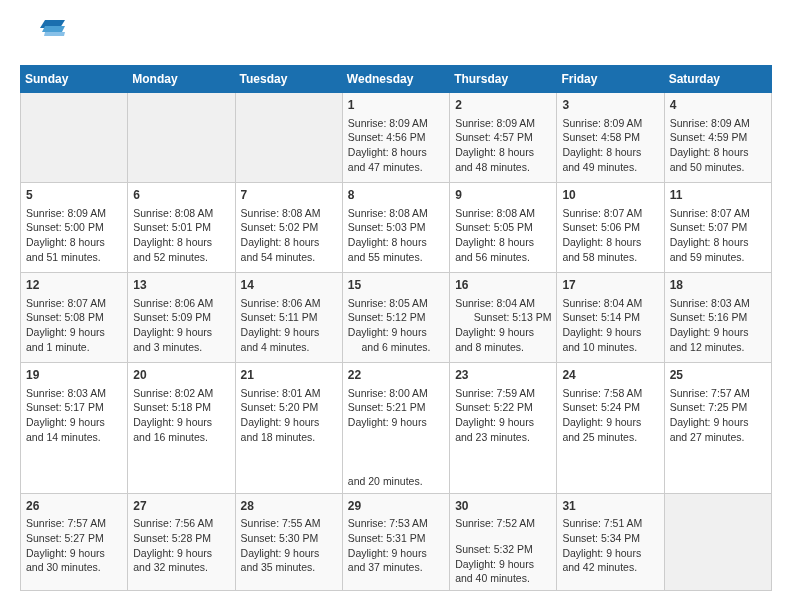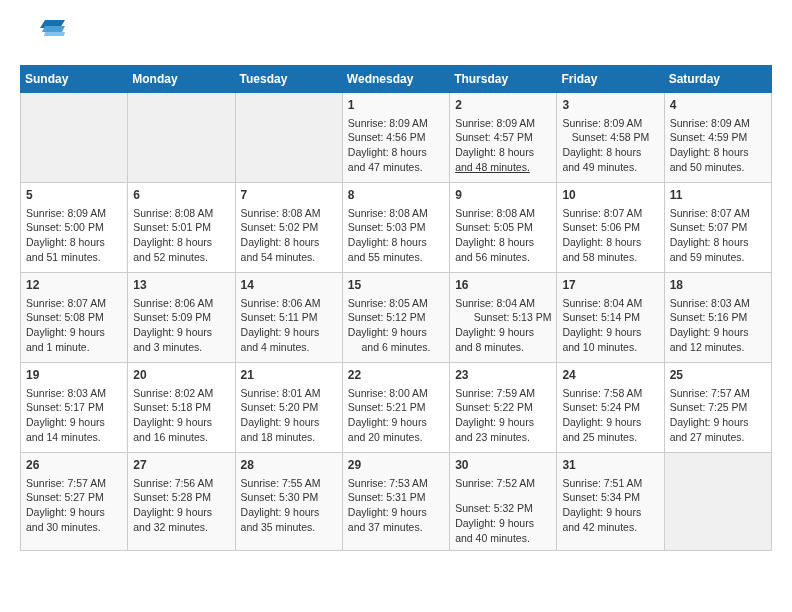--- a/index.html
+++ b/index.html
@@ -138,26 +138,26 @@
           <span style="display: block;">Sunrise: 8:09 AM</span>
           <span style="display: block;">Sunset: 4:56 PM</span>
           <span style="display: block;">Daylight: 8 hours</span>
           <span style="display: block;">and 47 minutes.</span>
         </td>
         <td>
           <span class="day-number">2</span>
           <span style="display: block;">Sunrise: 8:09 AM</span>
           <span style="display: block;">Sunset: 4:57 PM</span>
           <span style="display: block;">Daylight: 8 hours</span>
-          <span style="display: block; text-decoration: underline;">and 48 minutes.</span>
+          <span style="display: block;">and 48 minutes.</span>
         </td>
         <td>
           <span class="day-number">3</span>
           <span style="display: block;">Sunrise: 8:09 AM</span>
-          <span style="display: block; text-align: center;">Sunset: 4:58 PM</span>
+          <span style="display: block;">Sunset: 4:58 PM</span>
           <span style="display: block;">Daylight: 8 hours</span>
           <span style="display: block;">and 49 minutes.</span>
         </td>
         <td>
           <span class="day-number">4</span>
           <span style="display: block;">Sunrise: 8:09 AM</span>
           <span style="display: block;">Sunset: 4:59 PM</span>
           <span style="display: block;">Daylight: 8 hours</span>
           <span style="display: block;">and 50 minutes.</span>
         </td>
@@ -284,21 +284,21 @@
           <span style="display: block;">Sunrise: 8:01 AM</span>
           <span style="display: block;">Sunset: 5:20 PM</span>
           <span style="display: block;">Daylight: 9 hours</span>
           <span style="display: block;">and 18 minutes.</span>
         </td>
         <td>
           <span class="day-number">22</span>
           <span style="display: block;">Sunrise: 8:00 AM</span>
           <span style="display: block;">Sunset: 5:21 PM</span>
           <span style="display: block;">Daylight: 9 hours</span>
-          <span style="display: block;">and 20 minutes.</span>
+          <span style="display: block; margin-top: 44px;">and 20 minutes.</span>
         </td>
         <td>
           <span class="day-number">23</span>
           <span style="display: block;">Sunrise: 7:59 AM</span>
           <span style="display: block;">Sunset: 5:22 PM</span>
           <span style="display: block;">Daylight: 9 hours</span>
           <span style="display: block;">and 23 minutes.</span>
         </td>
         <td>
           <span class="day-number">24</span>

